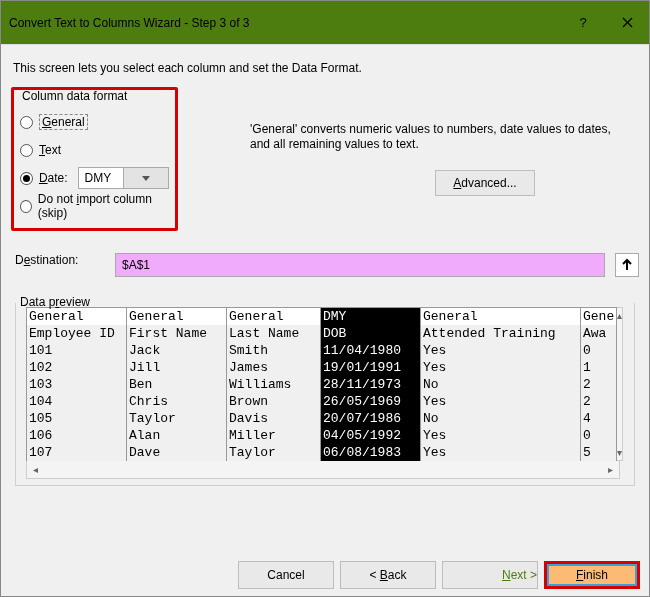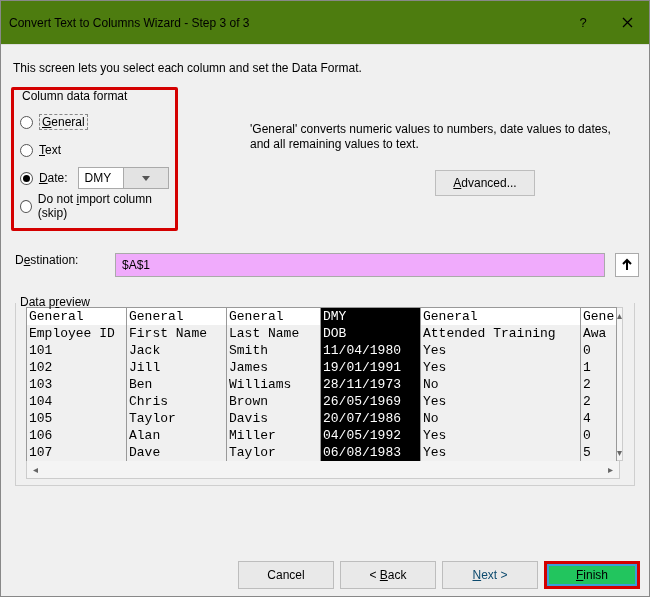--- a/index.html
+++ b/index.html
@@ -193,30 +193,30 @@
     bottom: 8px; right: 10px;
     display: flex;
     gap: 6px;
   }
   .fbtn {
     width: 96px; height: 28px;
     background: #e9e9e9;
     border: 1px solid #bdbdbd;
     display:flex; align-items:center; justify-content:center;
   }
-  .fbtn.disabled { color: #0c4a6e; }
+  .fbtn.disabled { color: #4d7c0f; justify-content: flex-end; }
   .fbtn.finish-hl {
     border: 3px solid #d40000;
     padding: 0;
   }
   .fbtn.finish-hl .inner {
     border: 2px solid #3aa0d8;
     width: 100%; height: 100%;
     display:flex; align-items:center; justify-content:center;
-    background: #22c55e;
+    background: #fdba74;
   }
 </style>
 </head>
 <body>
 
 <div class="titlebar">
   <div class="titlebar-title">Convert Text to Columns Wizard - Step 3 of 3</div>
   <div class="titlebar-btn">?</div>
   <div class="titlebar-btn">
     <svg width="11" height="11" viewBox="0 0 11 11">

